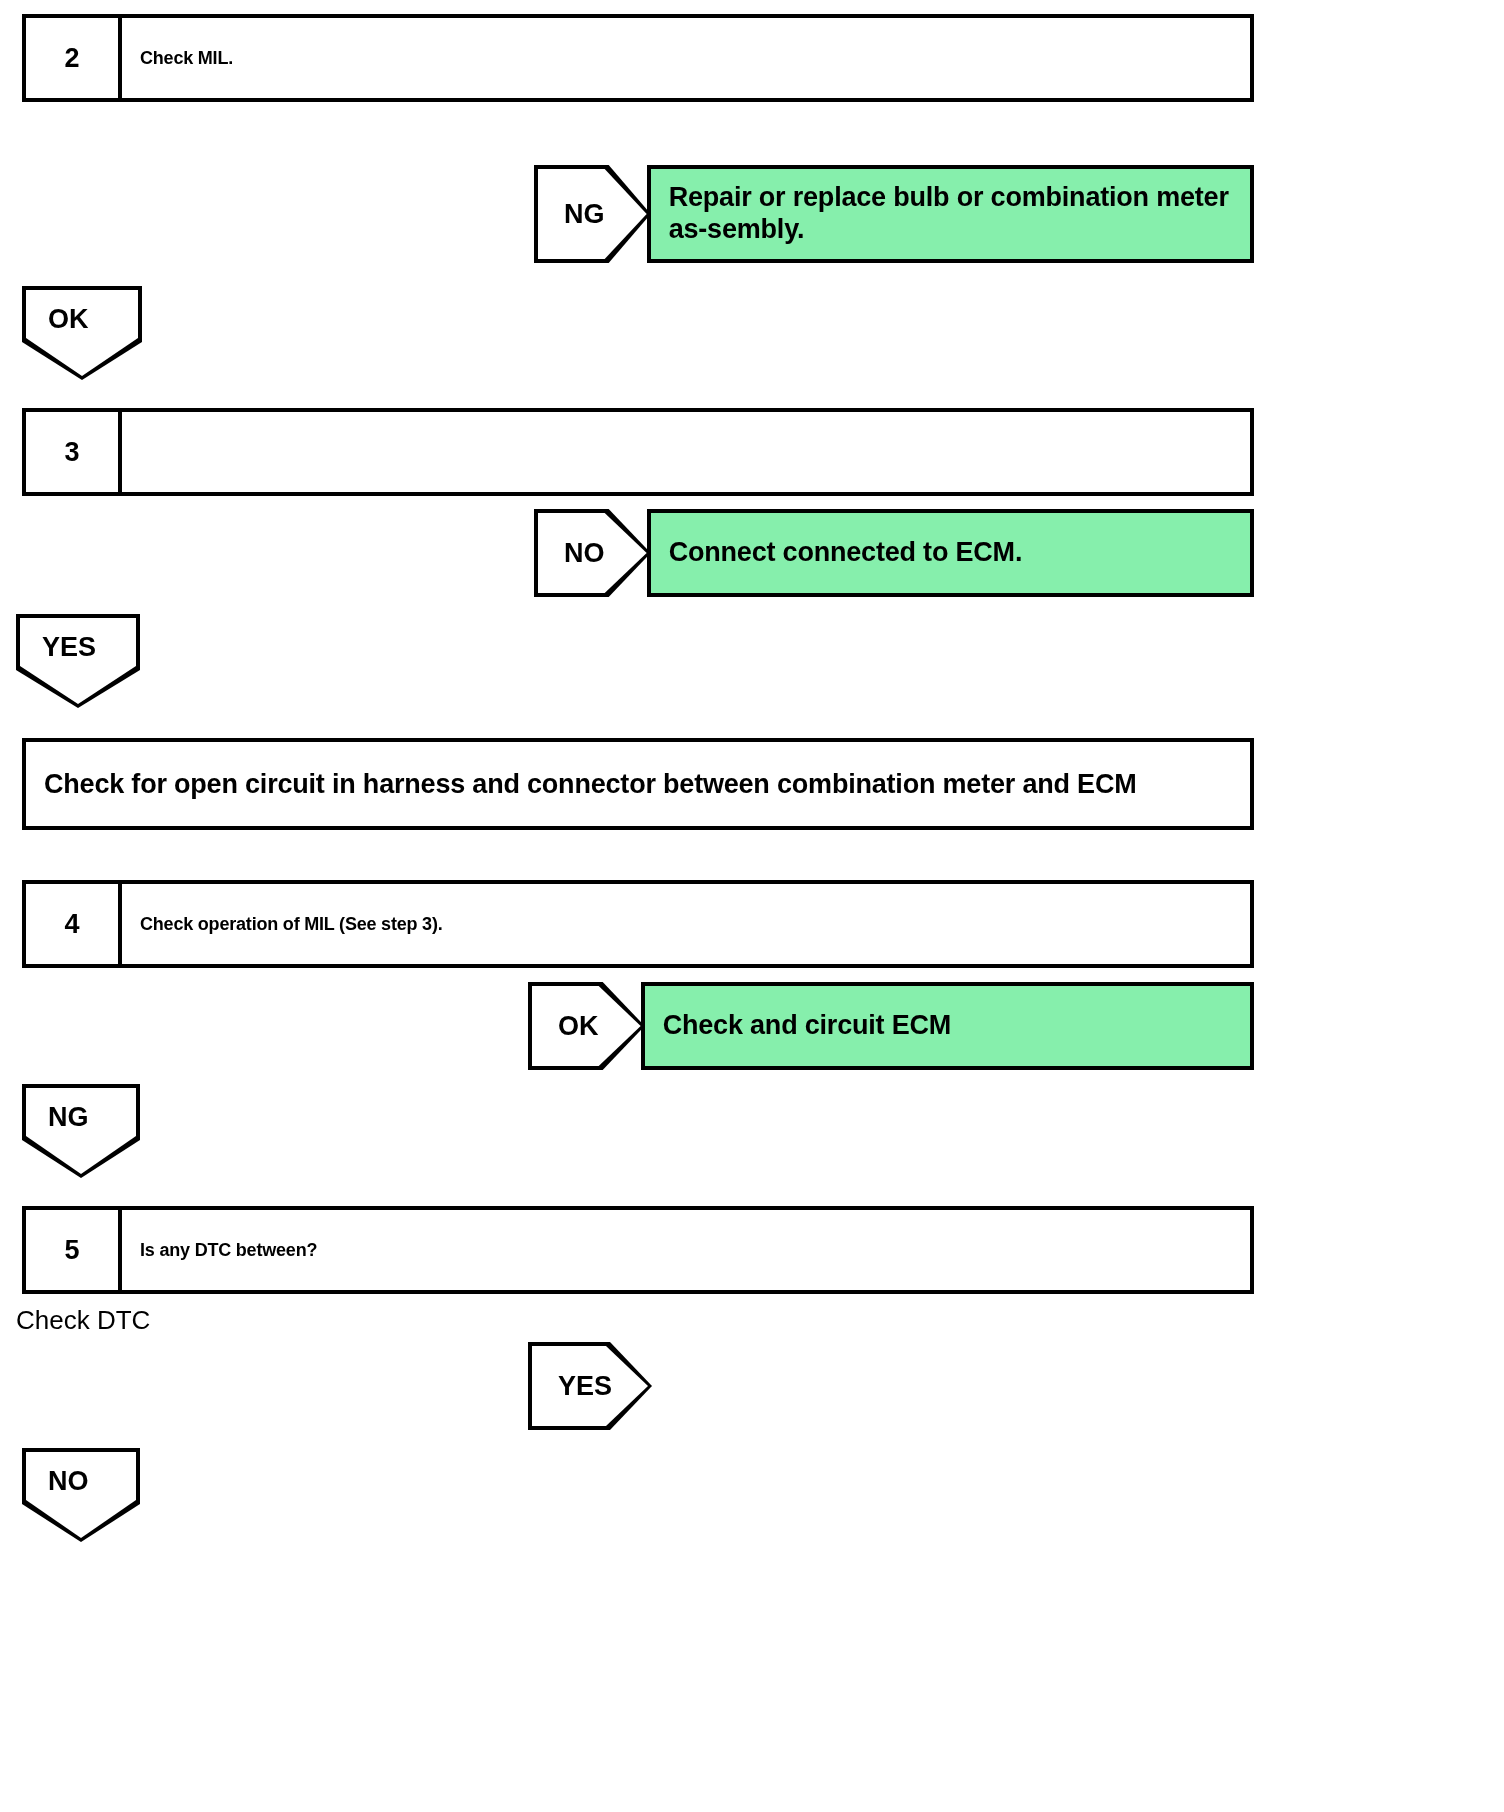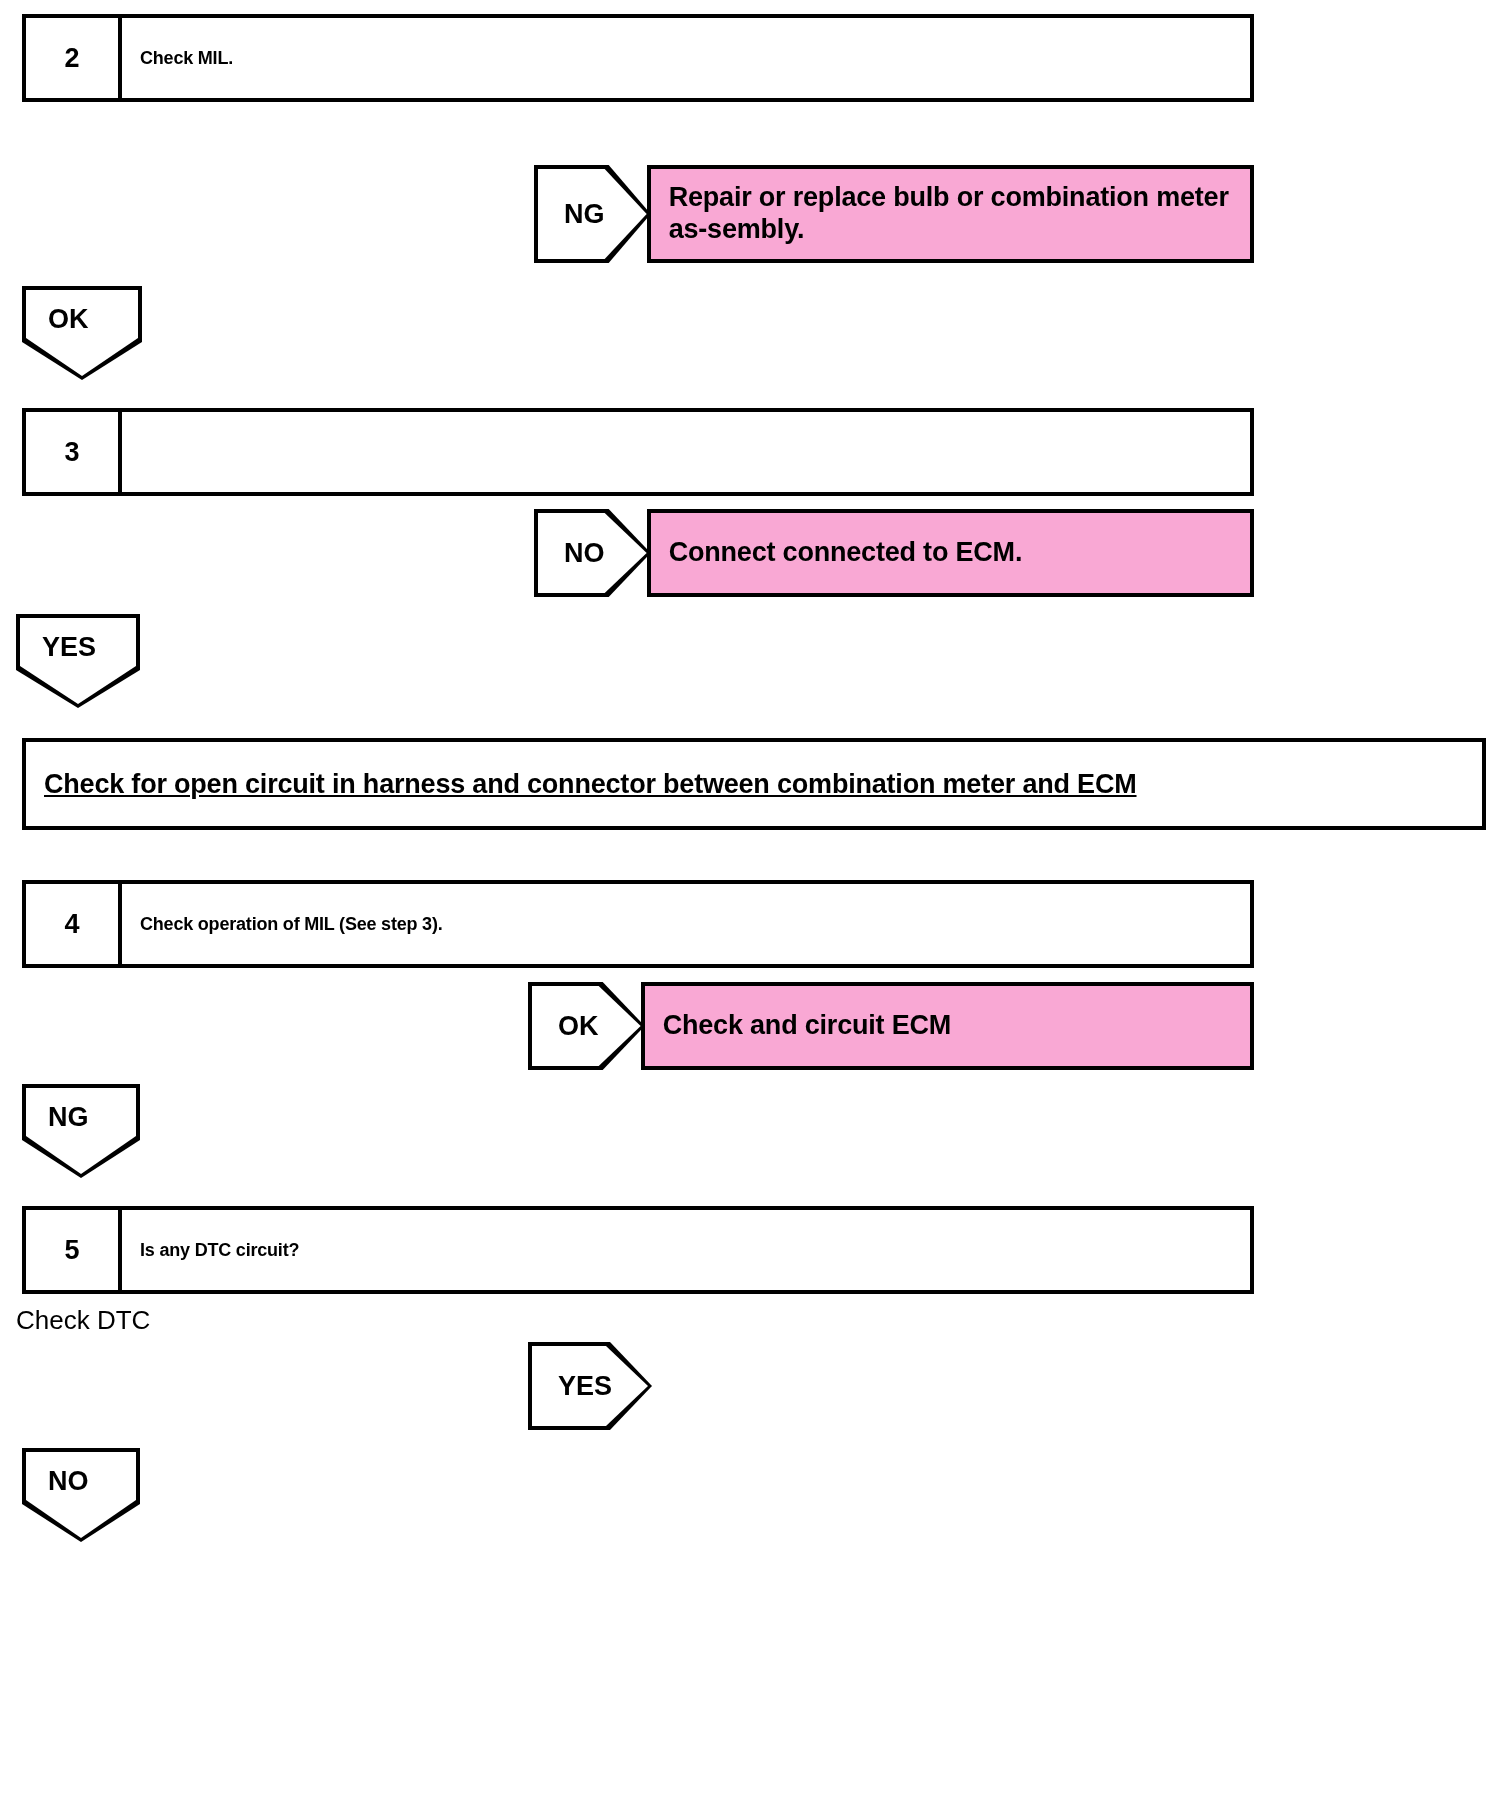--- a/index.html
+++ b/index.html
@@ -105,21 +105,21 @@
     z-index: 0;
   }
   .chevron > span {
     position: relative;
     z-index: 1;
   }
 
   .action-box {
     border: 4px solid #000;
     box-sizing: border-box;
-    background: #f9a8d4;
+    background: #86efac;
     display: flex;
     align-items: center;
     padding-left: 18px;
     padding-right: 10px;
     font-weight: bold;
     font-size: 27px;
     letter-spacing: -0.2px;
     line-height: 1.18;
   }
 
@@ -180,41 +180,41 @@
     <div class="chevron" style="width:118px;">
       <span>NO</span>
     </div>
     <div class="action-box" style="width:616px; margin-left:-4px;">Connect connected to ECM.</div>
   </div>
 
   <div class="down-arrow" style="left:16px; top:614px; width:124px; height:94px;">
     <span>YES</span>
   </div>
 
-  <div class="plain-box" style="left:22px; top:738px; width:1464px; height:92px;text-decoration:underline;">Check for open circuit in harness and connector between combination meter and ECM</div>
+  <div class="plain-box" style="left:22px; top:738px; width:1232px; height:92px;">Check for open circuit in harness and connector between combination meter and ECM</div>
 
   <div class="step-box" style="left:22px; top:880px; width:1232px; height:88px;">
     <div class="step-num">4</div>
     <div class="step-text">Check operation of MIL (See step 3).</div>
   </div>
 
   <div class="branch-row" style="left:528px; top:982px; width:726px; height:88px;">
     <div class="chevron" style="width:118px;">
       <span>OK</span>
     </div>
     <div class="action-box" style="width:622px; margin-left:-4px;">Check and circuit ECM</div>
   </div>
 
   <div class="down-arrow" style="left:22px; top:1084px; width:118px; height:94px;">
     <span>NG</span>
   </div>
 
   <div class="step-box" style="left:22px; top:1206px; width:1232px; height:88px;">
     <div class="step-num">5</div>
-    <div class="step-text">Is any DTC circuit?</div>
+    <div class="step-text">Is any DTC between?</div>
   </div>
 
   <div class="note" style="left:16px; top:1305px;">Check DTC</div>
 
   <div class="branch-row" style="left:528px; top:1342px; width:726px; height:88px;">
     <div class="chevron" style="width:124px;">
       <span>YES</span>
     </div>
   </div>
 

